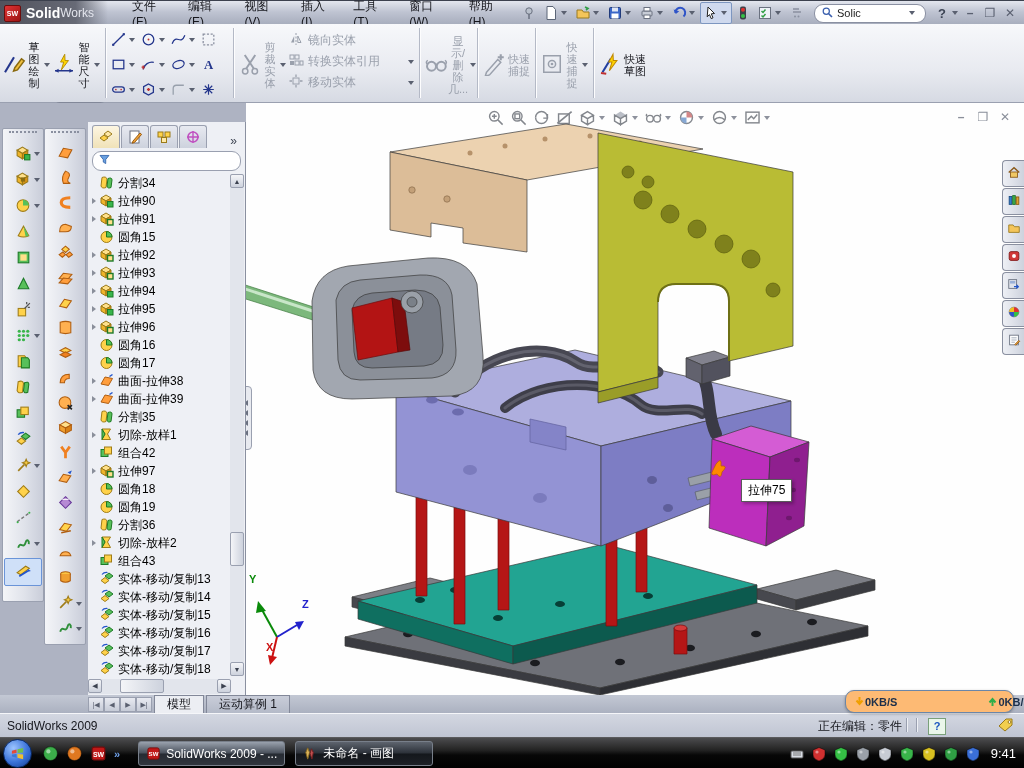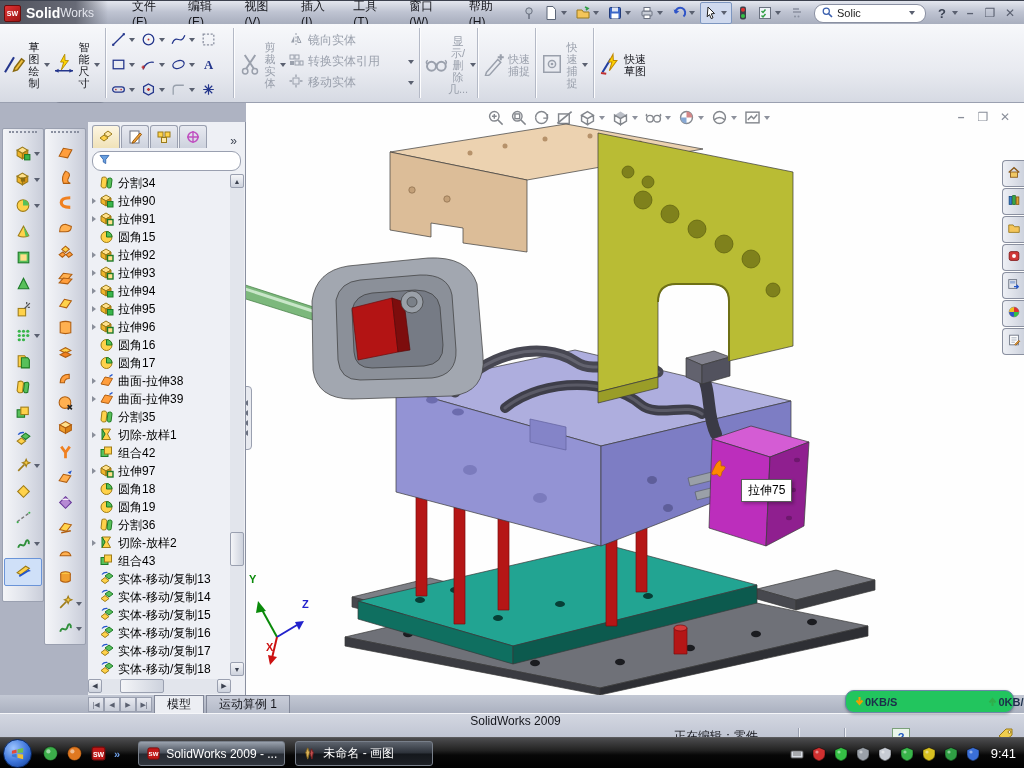--- a/index.html
+++ b/index.html
@@ -108,31 +108,31 @@
   #bottombar{position:absolute;left:0;top:695px;width:1024px;height:18px;
     background:linear-gradient(180deg,#c3c8d4,#abb1c0);display:flex;align-items:flex-end;}
   #tabnav{display:flex;margin-left:88px;margin-bottom:1px;}
   .navb{width:16px;height:15px;background:linear-gradient(180deg,#e8eaf1,#c6cbd7);
     border:1px solid #9aa0b0;display:flex;align-items:center;justify-content:center;
     font-size:7px;color:#5a6070;box-sizing:border-box;}
   .btab{height:17px;display:flex;align-items:center;padding:0 12px;font-size:12px;color:#15161c;
     background:linear-gradient(180deg,#c9cdd9,#b4bac8);border:1px solid #828899;border-bottom:none;margin-left:2px;}
   .btab.active{background:#eceef3;}
   
-  #netmon{position:absolute;left:845px;top:690px;width:167px;height:21px;background:#22c55e;
+  #netmon{position:absolute;left:845px;top:690px;width:167px;height:21px;background:#fdba74;
     border:1px solid #6b86a8;border-radius:9px;display:flex;align-items:center;z-index:60;
     font-size:11px;font-weight:bold;color:#1c2f4a;box-shadow:0 1px 3px rgba(0,0,0,.3);gap:37px;}
   #netmon .half{flex:1;display:flex;align-items:center;justify-content:space-between;padding:0 8px;}
   #netmon .vd{width:1px;height:13px;background:#b8c4d4;}
   
   #statusbar{position:absolute;left:0;top:713px;width:1024px;height:24px;
     background:linear-gradient(180deg,#d3d7e1 0%,#bfc4d2 100%);border-top:1px solid #f5f6f9;
-    display:flex;align-items:center;font-size:12px;color:#15161c;flex-direction:column;}
+    display:flex;align-items:center;font-size:12px;color:#15161c;}
   #sb-left{margin-left:7px;}
-  #sb-right{margin-left:auto;display:flex;align-items:flex-start;gap:36px;}
+  #sb-right{margin-left:auto;display:flex;align-items:flex-start;}
   .sbsep{width:1px;height:14px;background:#9aa0b0;border-right:1px solid #eef0f5;margin:0 4px;}
   #sb-help{width:16px;height:15px;border:1px solid #7aa07a;background:#eaf6ea;color:#1a55c0;
     font-weight:bold;font-size:11px;display:flex;align-items:center;justify-content:center;margin:0 6px;}
   #sb-tag{margin:0 10px 0 46px;}
   
   #taskbar{position:absolute;left:0;top:737px;width:1024px;height:31px;
     background:linear-gradient(180deg,#4c4c4e 0%,#222 40%,#070707 55%,#000 100%);
     border-top:1px solid #5a5a5c;display:flex;align-items:center;}
   #startorb{width:27px;height:27px;border-radius:50%;margin-left:3px;
     background:radial-gradient(circle at 35% 30%,#9cc4ff,#3a72d8 55%,#123a8c);

